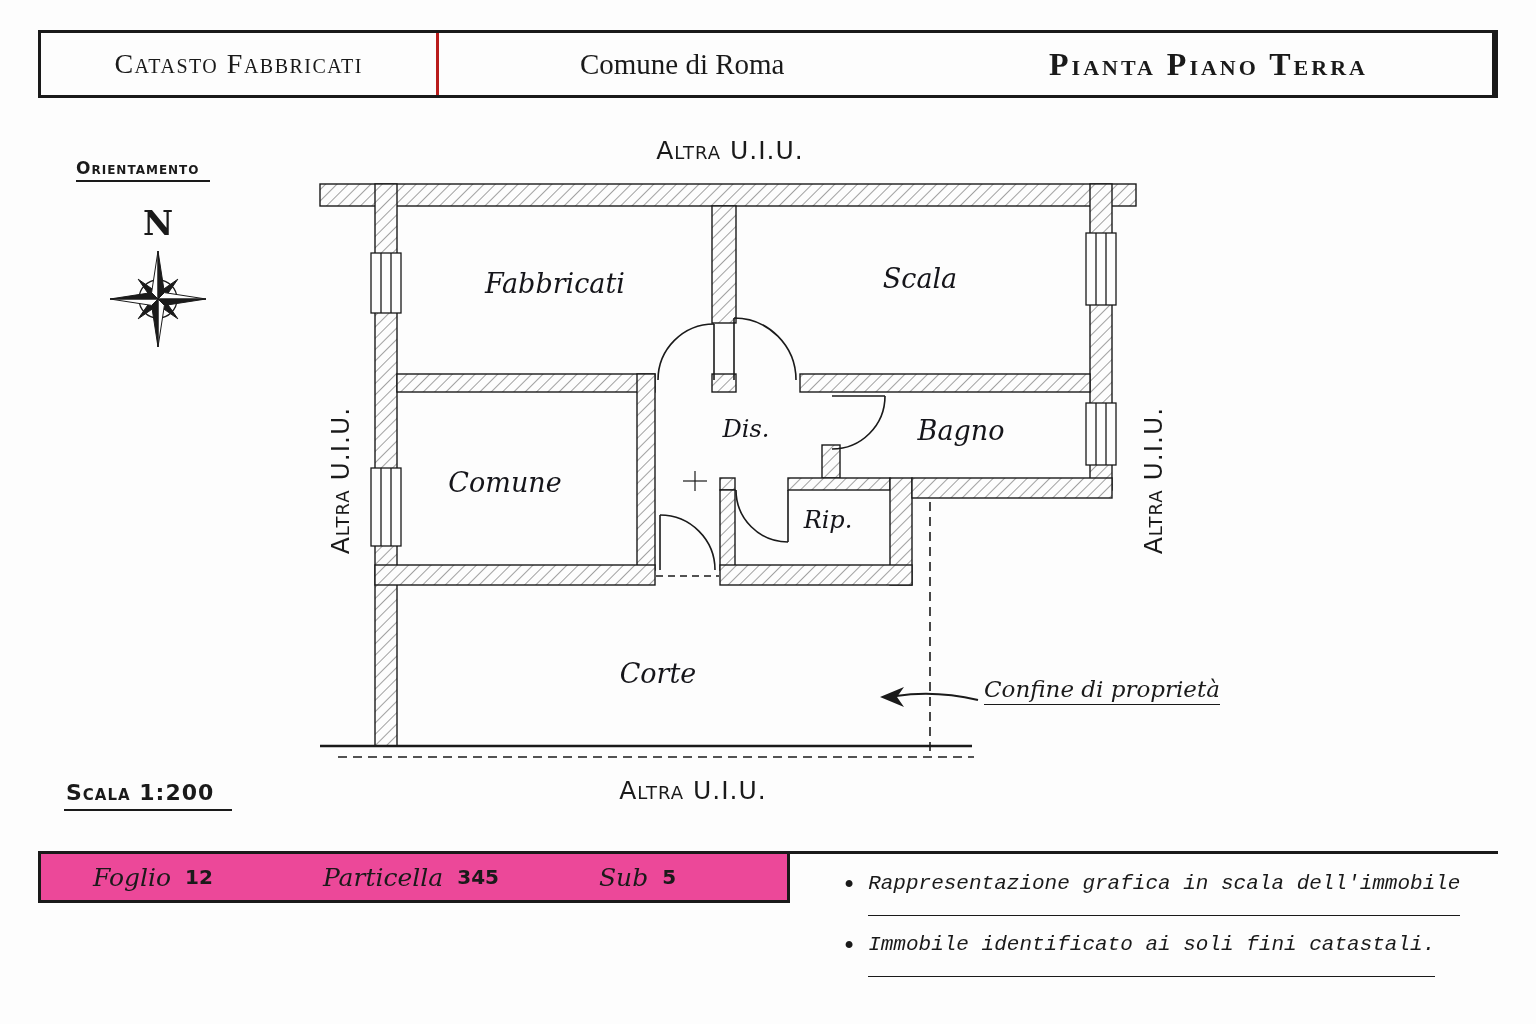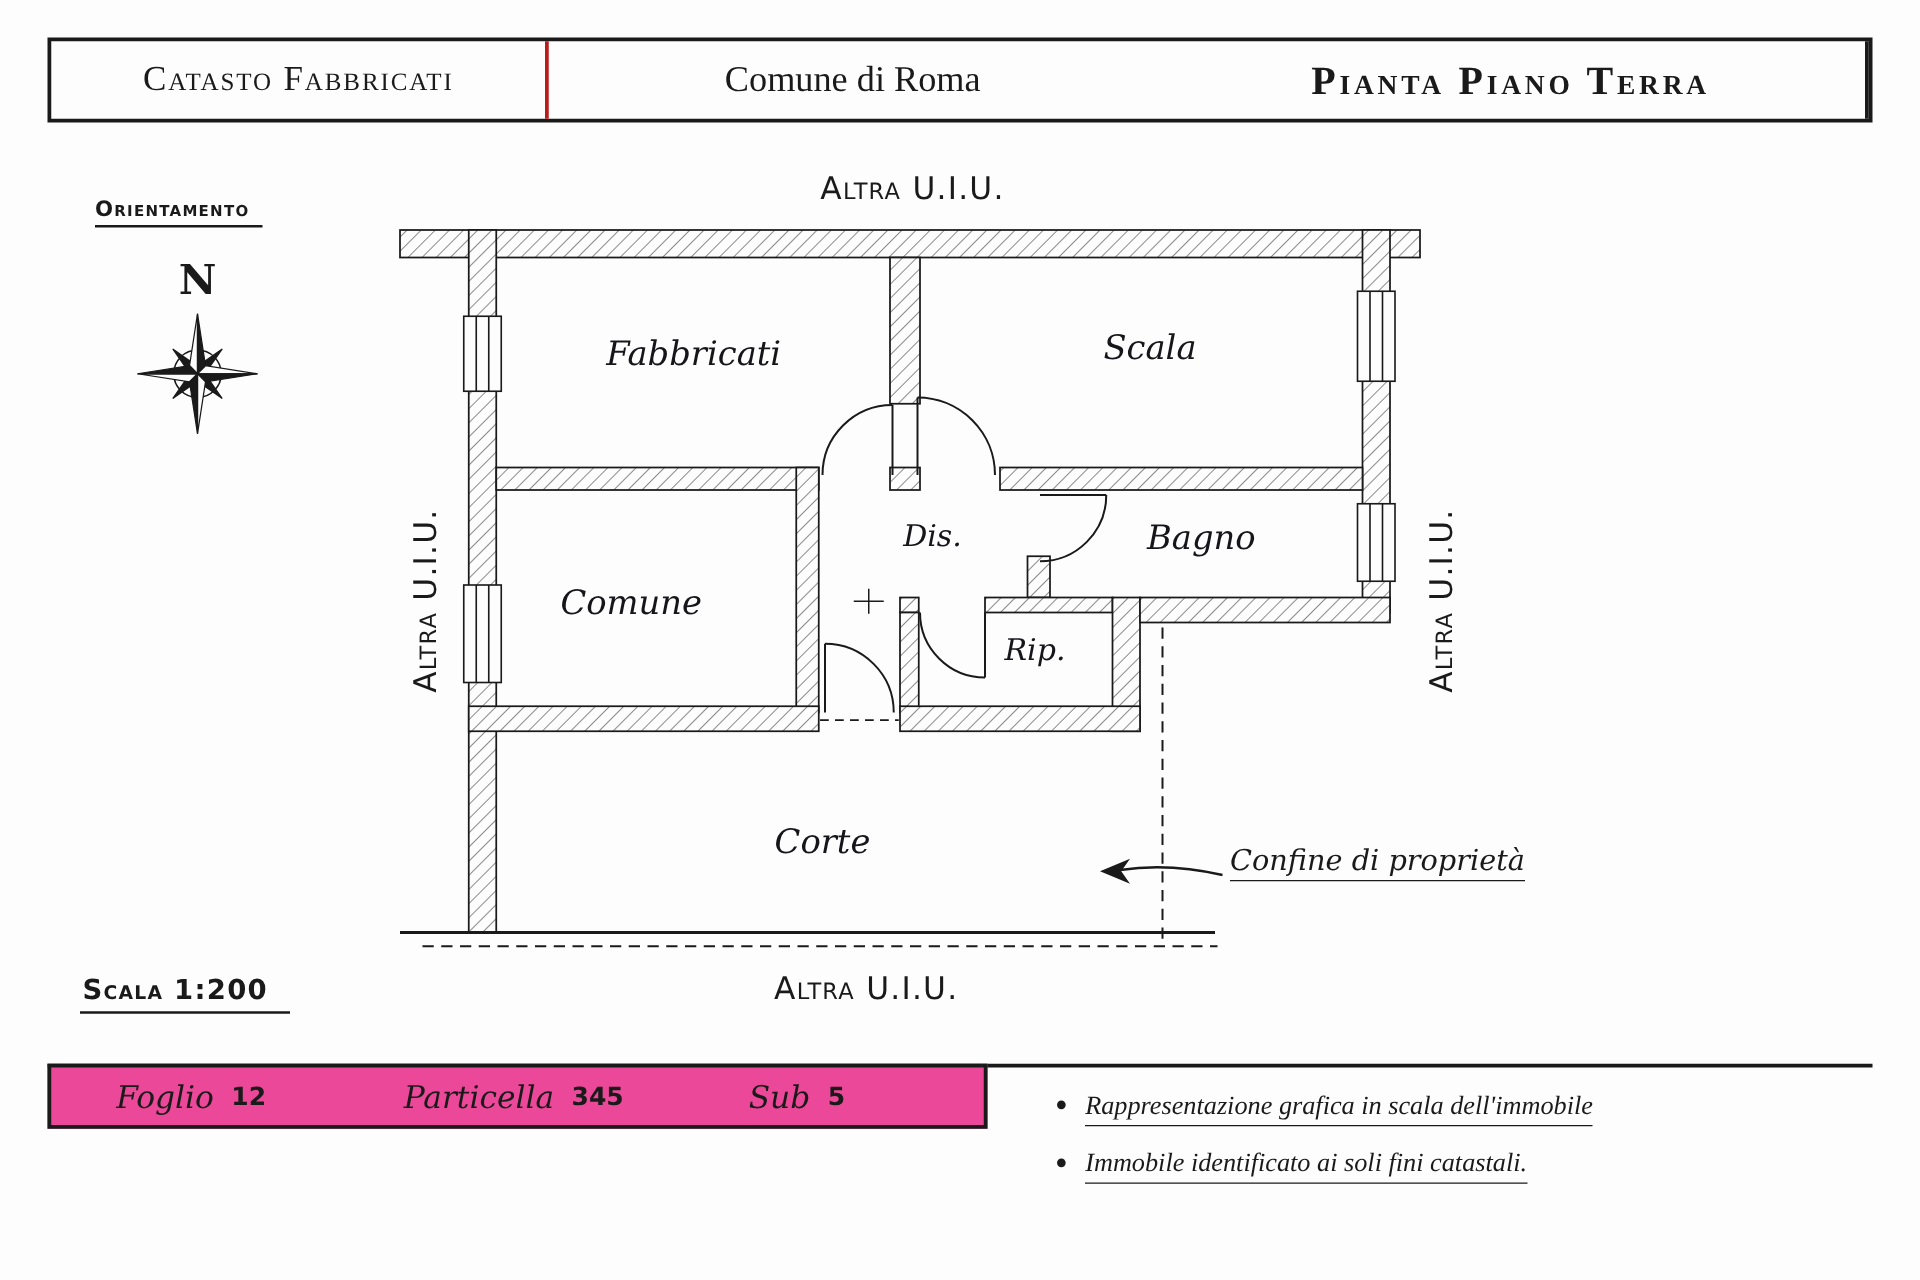--- a/index.html
+++ b/index.html
@@ -99,22 +99,22 @@
   }
   .f-value {
     font-family: "DejaVu Sans", sans-serif; font-weight: 700; font-size: 20px;
   }
   .ml52 { margin-left: 52px; } .ml14 { margin-left: 14px; }
   .ml110 { margin-left: 110px; } .ml100 { margin-left: 100px; }
   .notes { position: absolute; left: 842px; top: 872px; }
   .note-row { display: flex; align-items: flex-start; margin-bottom: 17px; }
   .note-bullet { font-size: 24px; line-height: 26px; margin-right: 12px; }
   .note-text {
-    font-family: Liberation Serif, serif; font-style: italic; font-size: 21px;
-    border-bottom: 1.2px solid #1a1a1a; padding-bottom: 3px; white-space: nowrap; text-align: center;
+    font-family: Liberation Mono, monospace; font-style: italic; font-size: 21px;
+    border-bottom: 1.2px solid #1a1a1a; padding-bottom: 20px; white-space: nowrap; text-align: center;
   }
 </style>
 </head>
 <body>
 
 <div class="page">
 
   <div class="header">
     <div class="hcell c1">
       <span class="title-sc">Catasto Fabbricati</span>

